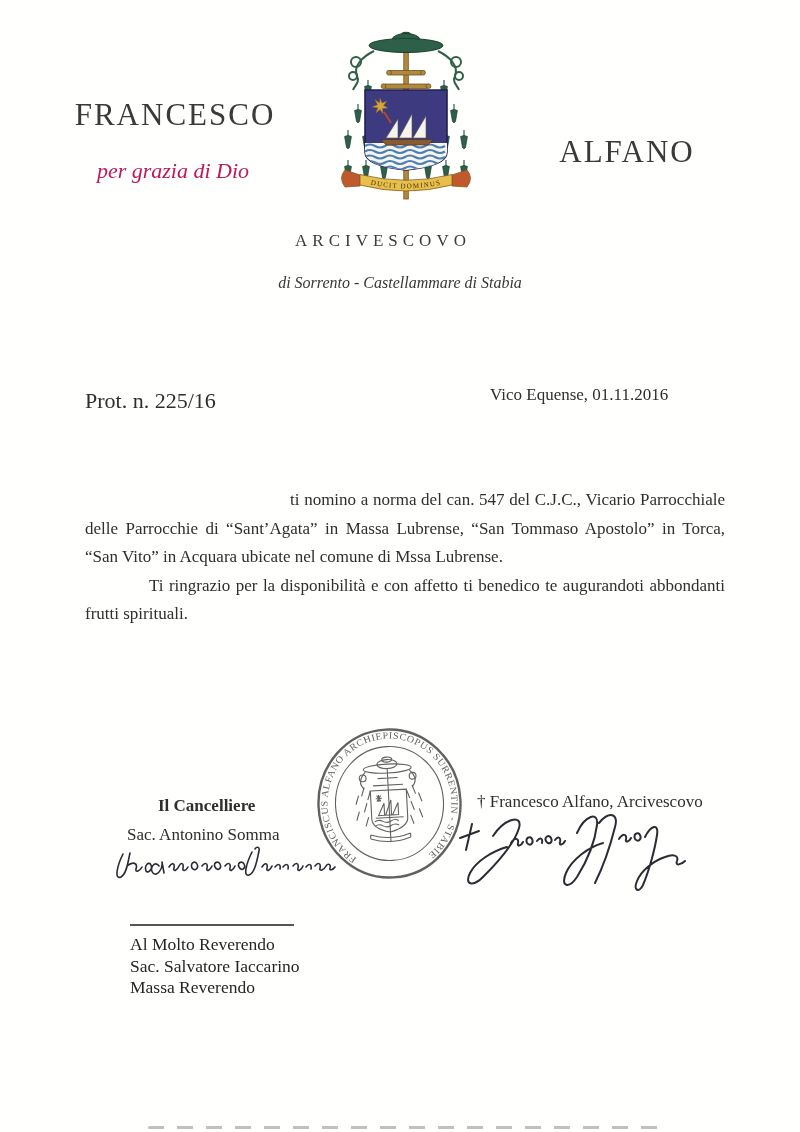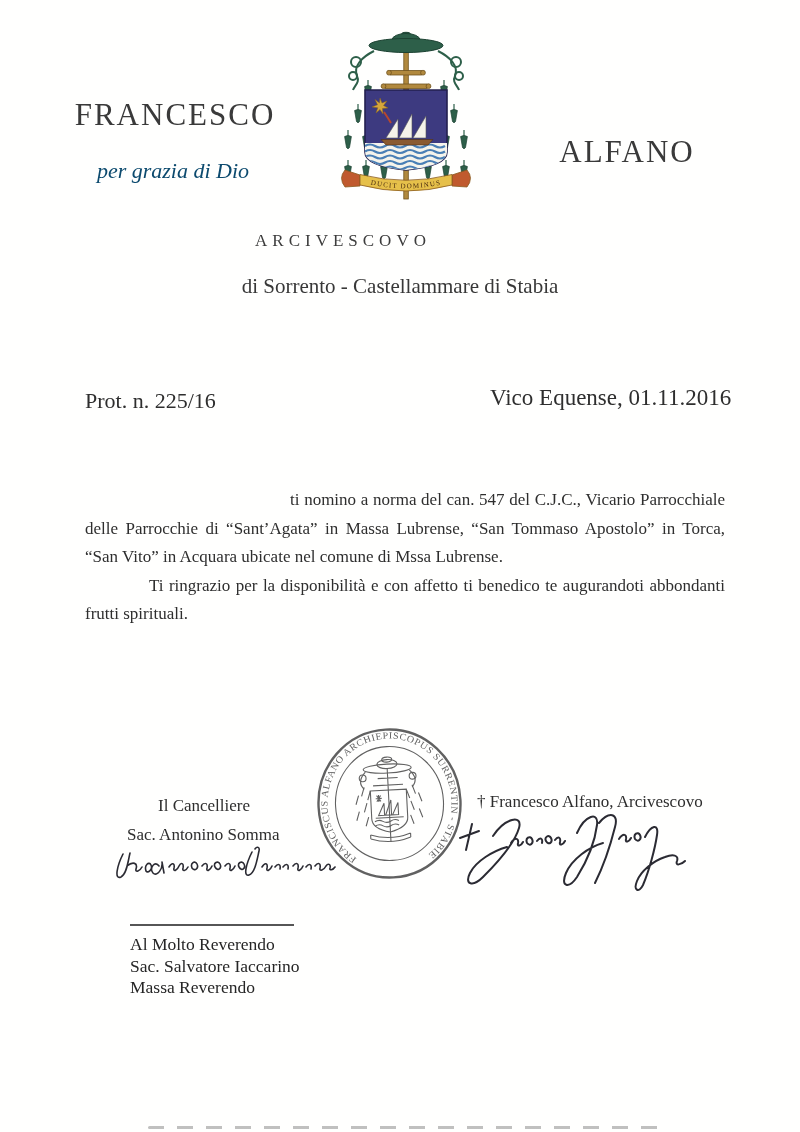--- a/index.html
+++ b/index.html
@@ -14,47 +14,47 @@
   }
   .abs{position:absolute;}
   
   .name-big{
     font-size:31px;letter-spacing:2px;color:#3a3a3a;
     text-align:center;white-space:nowrap;
   }
   .name-left{left:70px;top:97px;width:210px;}
   .name-right{left:522px;top:93px;width:210px;margin-top:41px;}
   .motto-italic{
-    font-style:italic;font-size:22px;color:#0c4a6e;
+    font-style:italic;font-size:22px;color:#be185d;
     text-align:center;white-space:nowrap;
   }
   .motto-left{left:68px;top:158px;width:210px;}
   .motto-right{left:515px;top:155px;width:225px;}
   .crest{left:330px;top:24px;width:152px;height:182px;}
   .rank-line{
     left:0;top:231px;width:686px;text-align:center;
-    font-size:17px;letter-spacing:5px;color:#3c3c3c;white-space:nowrap;
+    font-size:17px;letter-spacing:5px;color:#3c3c3c;white-space:nowrap;padding-left:40px;
   }
   .see-line{
     left:0;top:274px;width:800px;text-align:center;
-    font-size:21px;color:#383838;white-space:nowrap;
+    font-style:italic;font-size:16px;color:#383838;white-space:nowrap;
   }
   
   .protocol{left:85px;top:388px;font-size:22px;}
-  .place-date{left:490px;top:385px;font-size:23px;}
+  .place-date{left:490px;top:385px;font-size:17px;}
   
   .body-text{
     left:85px;top:486px;width:640px;
     font-size:17px;line-height:28.5px;text-align:justify;
   }
   .body-text p{margin:0;}
   .indent-small{text-indent:64px;}
   .indent-large{text-indent:205px;}
   
-  .chancellor-title{left:158px;top:796px;font-size:17px;}
+  .chancellor-title{left:158px;top:796px;font-size:17px;font-weight:bold;}
   .chancellor-name{left:127px;top:825px;font-size:17px;}
   .chancellor-signature{left:112px;top:840px;width:228px;height:48px;}
   .seal{left:315px;top:726px;width:149px;height:155px;transform:rotate(-3deg);opacity:.88;}
   .archbishop-line{left:477px;top:792px;font-size:17px;white-space:nowrap;}
   .archbishop-signature{left:448px;top:802px;width:250px;height:92px;}
   
   .recipient-rule{left:130px;top:924px;width:164px;height:2px;background:#565656;}
   .recipient{left:130px;top:934px;font-size:17.5px;line-height:21.5px;color:#262626;}
   .recipient div{white-space:nowrap;}
   

